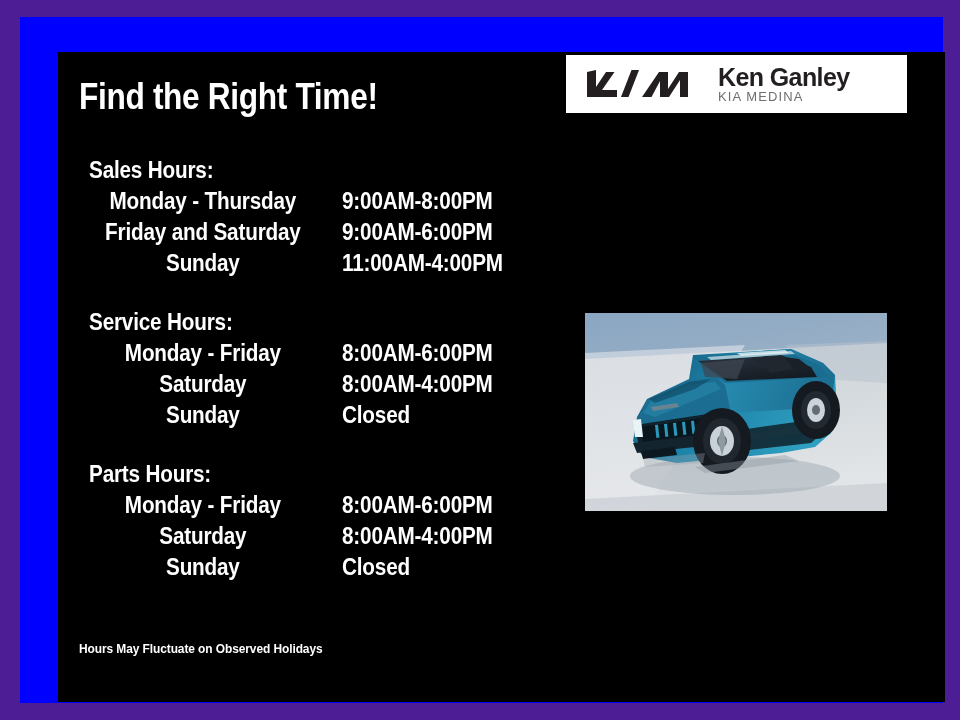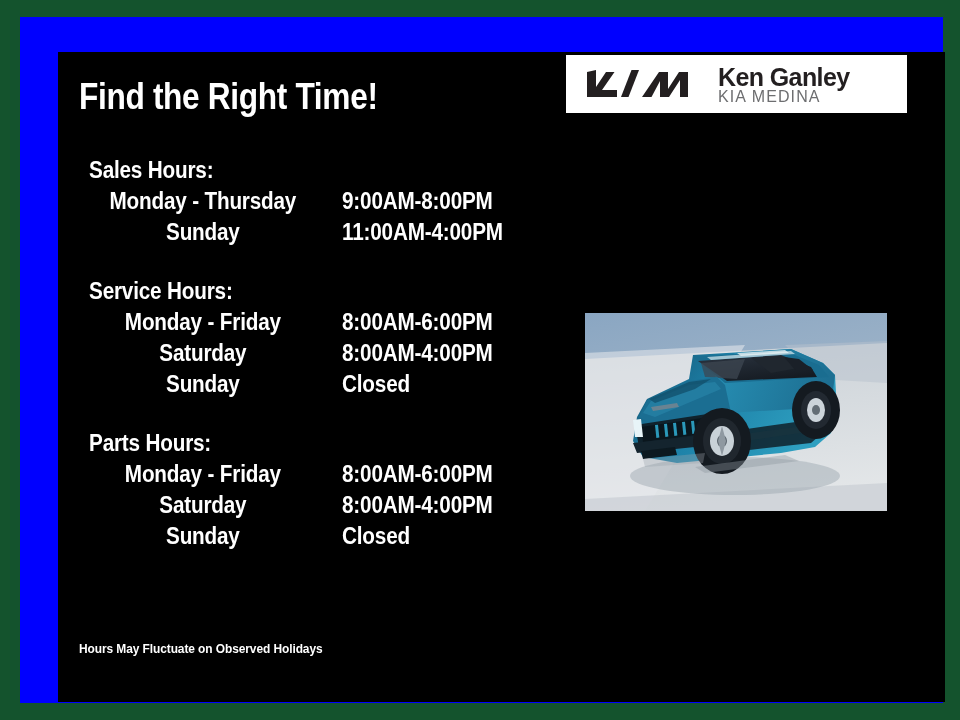--- a/index.html
+++ b/index.html
@@ -10,21 +10,21 @@
   body {
     width: 960px;
     height: 720px;
     overflow: hidden;
     font-family: "Liberation Sans", sans-serif;
   }
   #slide {
     position: relative;
     width: 960px;
     height: 720px;
-    background: #14532d;
+    background: #4c1d95;
   }
   
   #blue-frame {
     position: absolute;
     left: 20px;
     top: 17px;
     width: 923px;
     height: 686px;
     background: #0000ff;
     box-sizing: border-box;
@@ -131,21 +131,21 @@
   }
   #dealer-name {
     font-size: 25px;
     font-weight: bold;
     color: #231f20;
     line-height: 26px;
     letter-spacing: -0.6px;
     white-space: nowrap;
   }
   #dealer-sub {
-    font-size: 16px;
+    font-size: 13px;
     font-weight: normal;
     color: #6d6e70;
     line-height: 14px;
     letter-spacing: 1.1px;
     white-space: nowrap;
   }
   
   #vehicle-photo {
     position: absolute;
     left: 585px;
@@ -168,20 +168,24 @@
 
   <div id="page-title">Find the Right Time!</div>
 
   <div id="hours-block">
 
     <div class="hours-section">
       <div class="section-heading">Sales Hours:</div>
       <div class="hours-row">
         <span class="row-day">Monday - Thursday</span>
         <span class="row-time">9:00AM-8:00PM</span>
+      </div>
+      <div class="hours-row">
+        <span class="row-day">Friday and Saturday</span>
+        <span class="row-time">9:00AM-6:00PM</span>
       </div>
       <div class="hours-row">
         <span class="row-day">Sunday</span>
         <span class="row-time">11:00AM-4:00PM</span>
       </div>
     </div>
 
     <div class="hours-section">
       <div class="section-heading">Service Hours:</div>
       <div class="hours-row">

